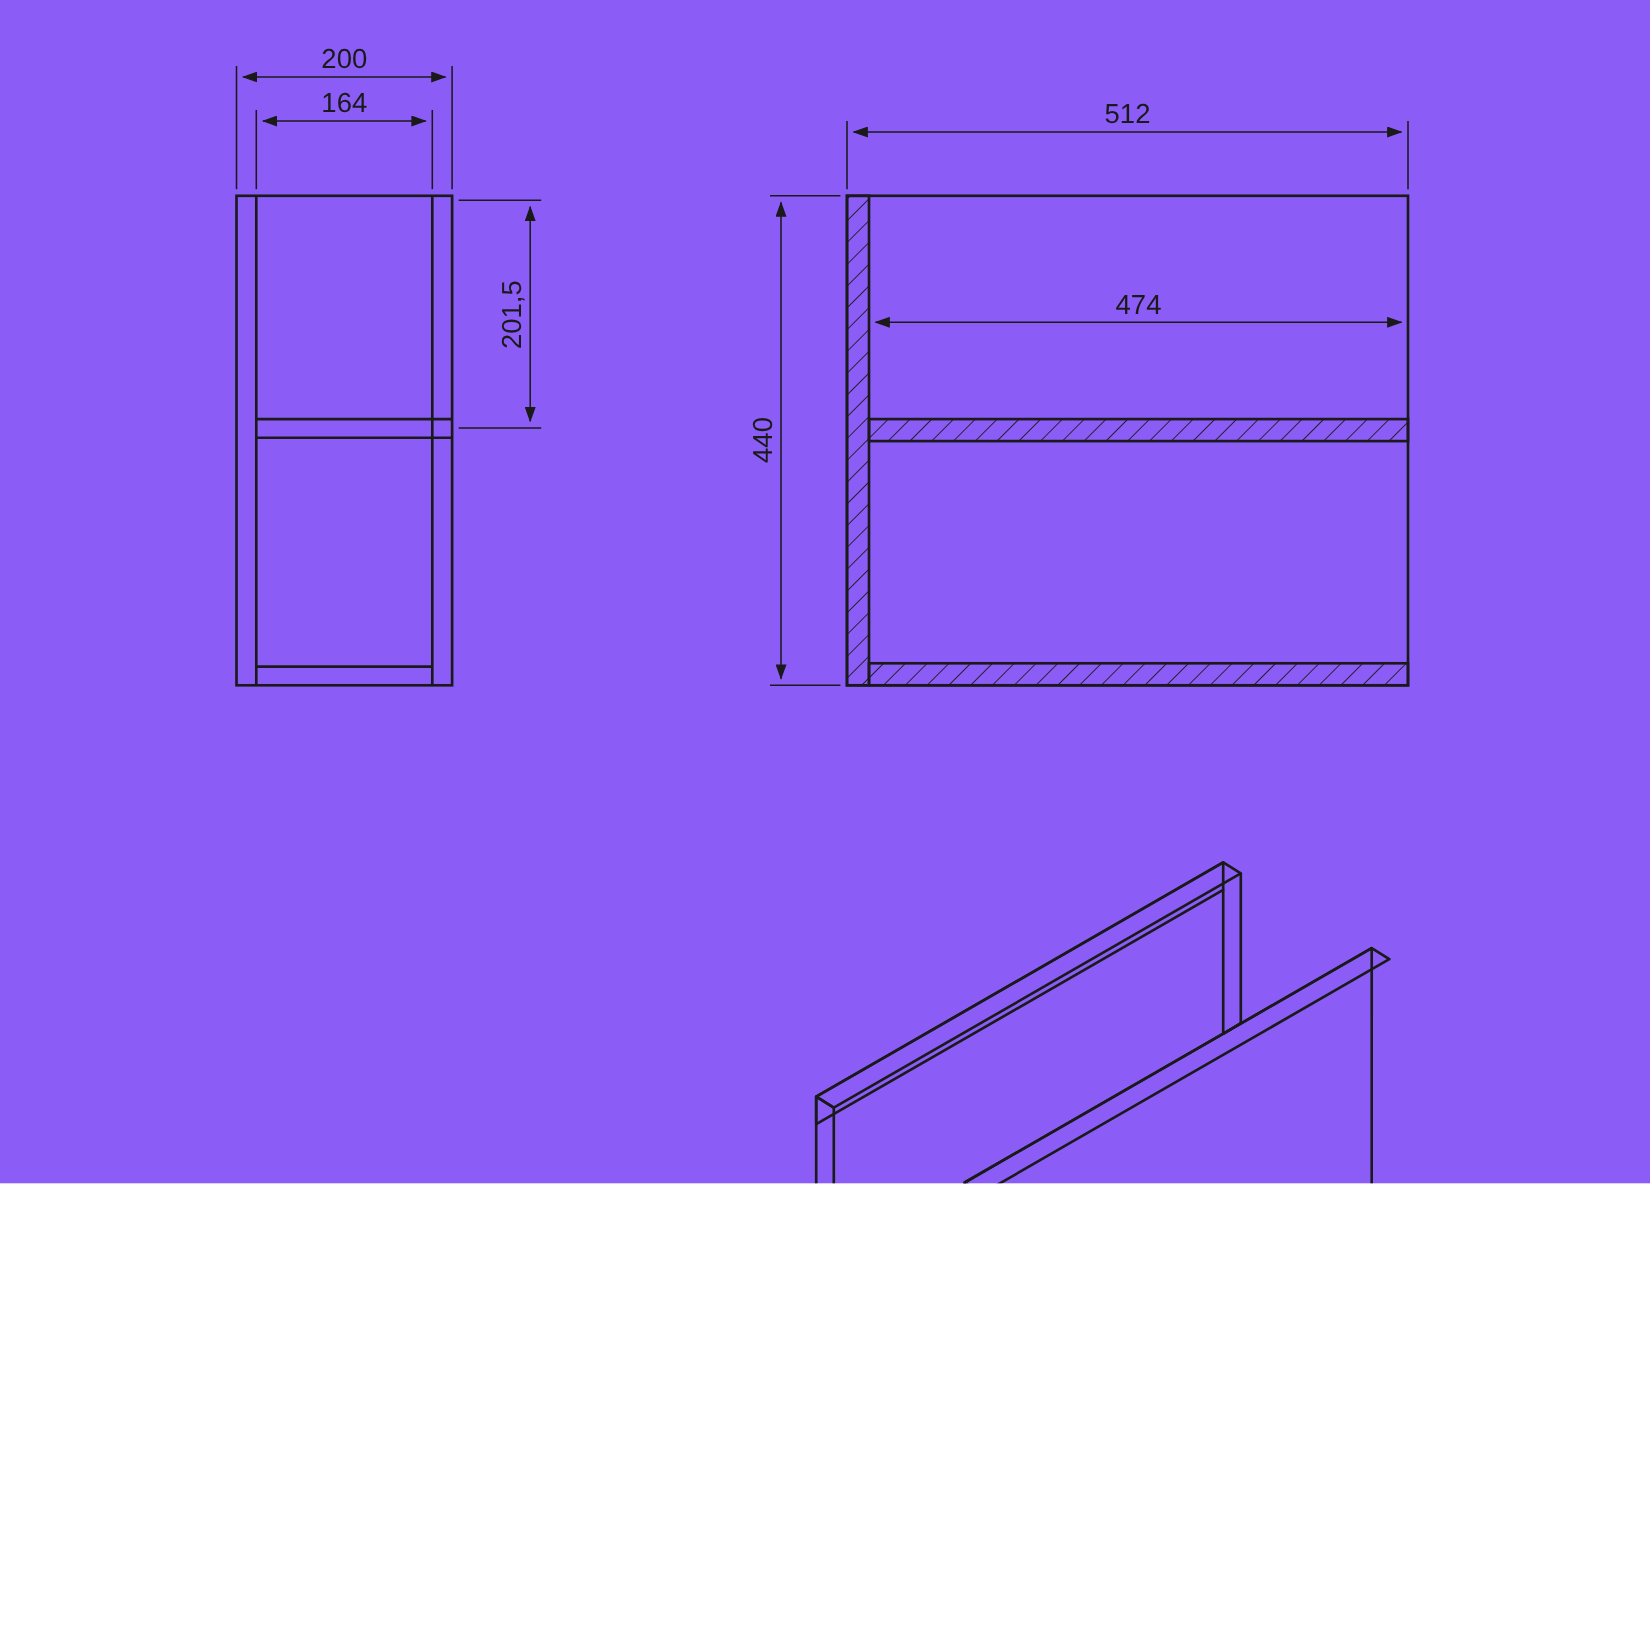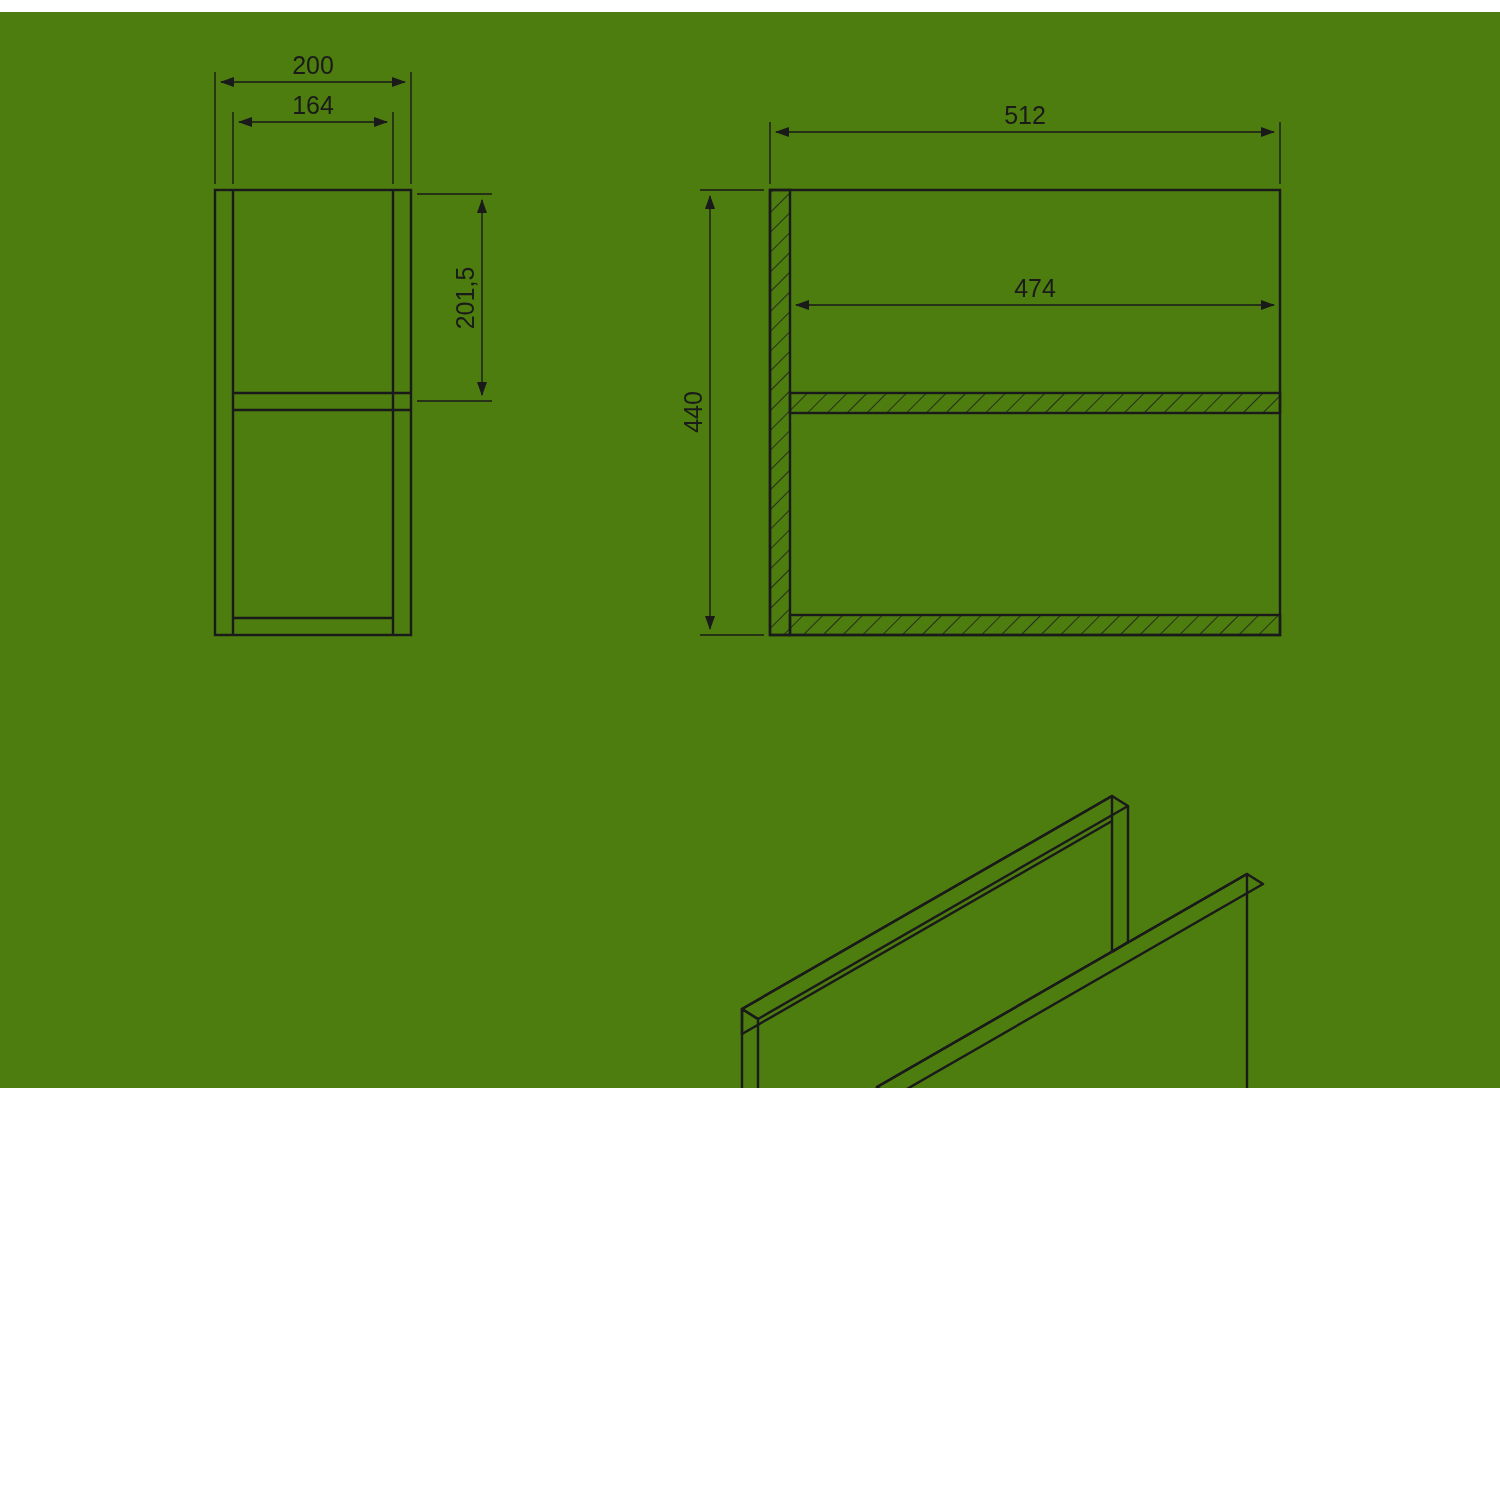--- a/index.html
+++ b/index.html
@@ -4,24 +4,23 @@
 <style>
   html, body {
     margin: 0;
     padding: 0;
     background: #ffffff;
   }
   #sheet {
     position: relative;
     width: 1500px;
     height: 1076px;
-    background: #4d7c0f;
+    background: #8b5cf6;
     overflow: hidden;
     font-family: "Liberation Sans", sans-serif;
-    margin-top: 12px;
   }
   #sheet svg {
     display: block;
     width: 1500px;
     height: 1500px;
   }
   .dimtext {
     font-family: "Liberation Sans", sans-serif;
     font-size: 25px;
     fill: #1a1a1a;

